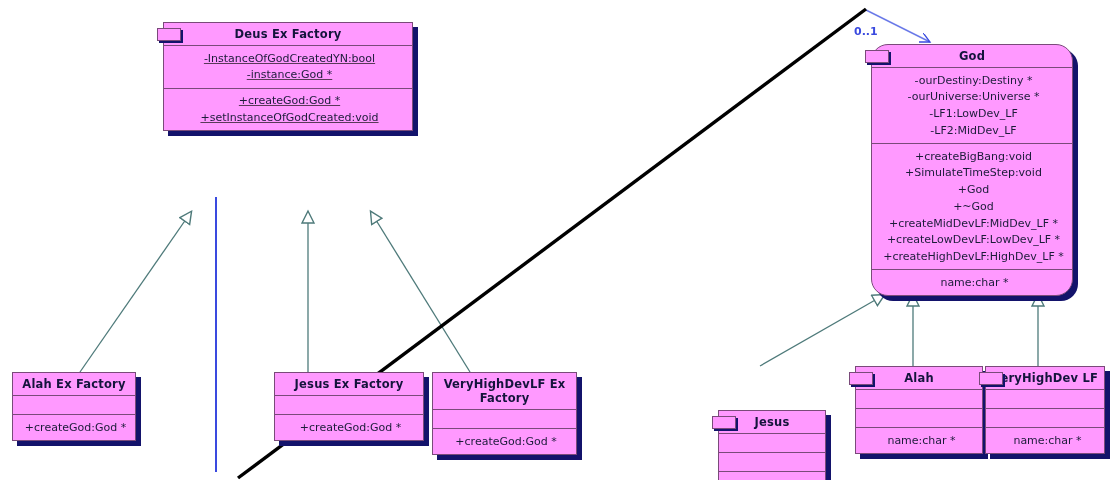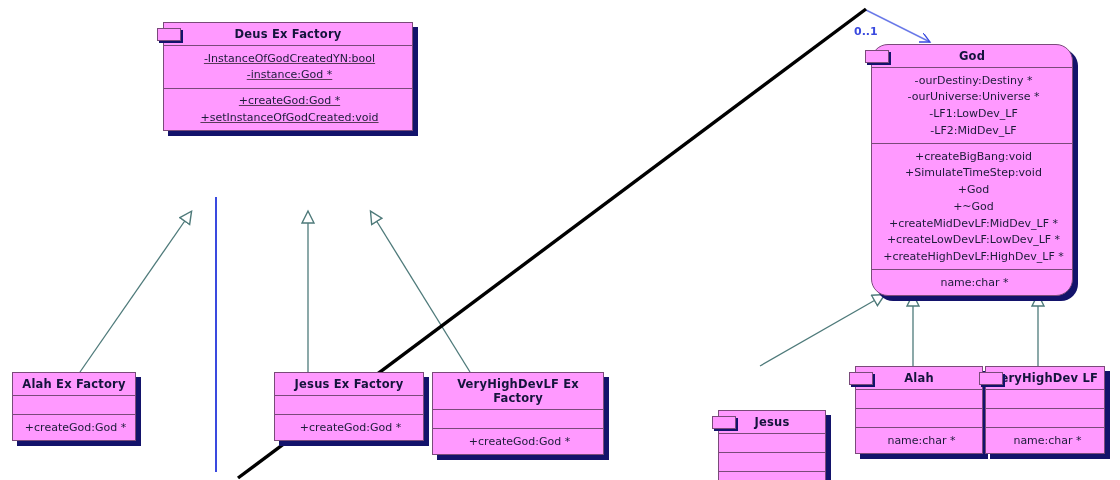--- a/index.html
+++ b/index.html
@@ -178,21 +178,21 @@
   </div>
 
   <div class="uml-class" style="left:258px; top:372px; width:150px;margin-left:16px;">
     <div class="cls-title">Jesus Ex Factory</div>
     <div class="compartment empty-c"></div>
     <div class="compartment">
       <div class="member">+createGod:God *</div>
     </div>
   </div>
 
-  <div class="uml-class" style="left:432px; top:372px; width:172px;">
+  <div class="uml-class" style="left:432px; top:372px; width:145px;">
     <div class="cls-title">VeryHighDevLF Ex Factory</div>
     <div class="compartment empty-c"></div>
     <div class="compartment">
       <div class="member">+createGod:God *</div>
     </div>
   </div>
 
   <div class="uml-class" style="left:718px; top:366px; width:108px;margin-top:44px;">
     <div class="uml-tab"></div>
     <div class="cls-title">Jesus</div>

